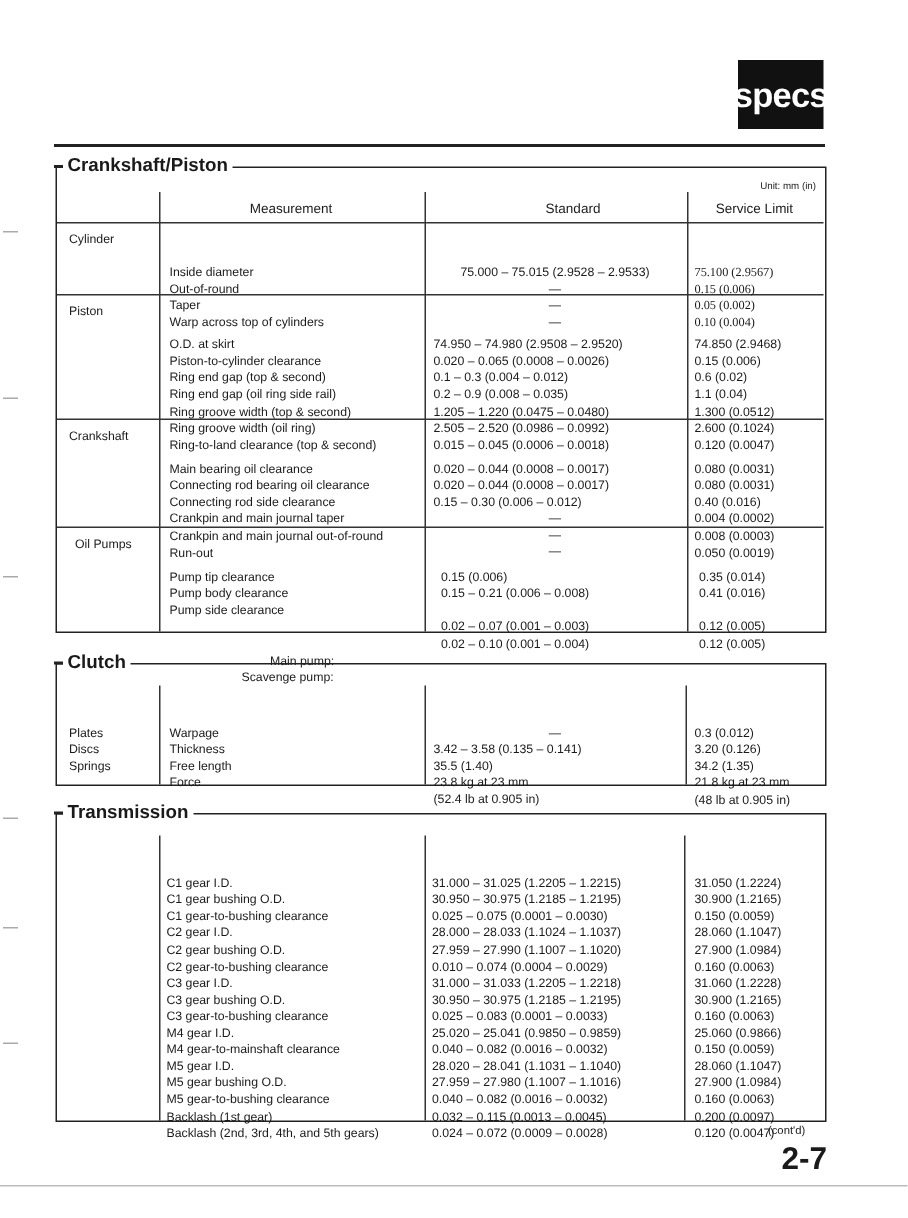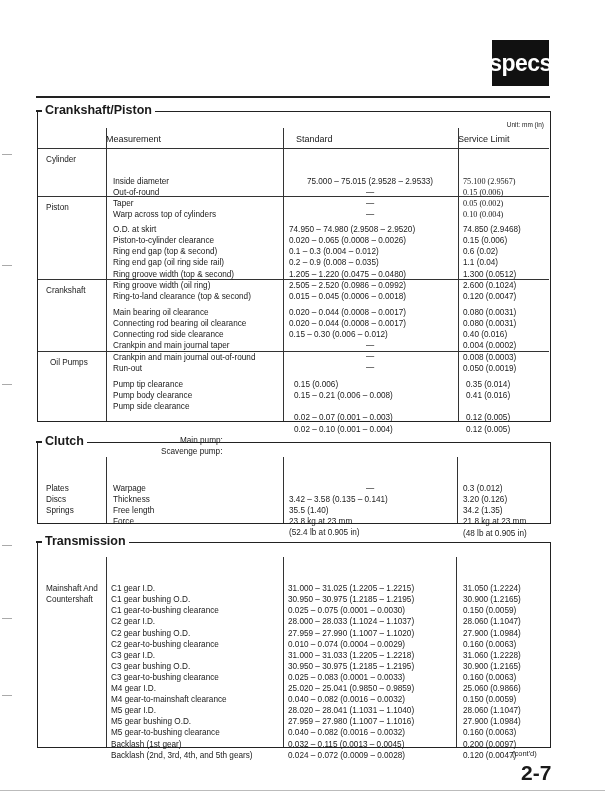--- a/index.html
+++ b/index.html
@@ -13,21 +13,21 @@
                  letter-spacing: -0.5px; font-family: "Liberation Sans", sans-serif; }
   .top-rule { position: absolute; left: 36px; top: 96px; width: 514px; height: 2px; background: #222; }
 
   .section { position: absolute; left: 37px; border: 1.5px solid #222; box-sizing: border-box; }
   .section-title { position: absolute; top: -10px; left: 4px; background: #fff; padding: 0 3px;
                    font-weight: bold; font-size: 12.5px; line-height: 16px; }
   .section-title::before { content: ""; position: absolute; left: -6px; top: 8px; width: 6px; height: 1.5px; background:#222; }
 
   .unit { position: absolute; right: 6px; top: 9px; font-size: 6.5px; }
 
-  .hdr { position: absolute; top: 22px; font-size: 9px; font-weight: normal; text-align: left; }
+  .hdr { position: absolute; top: 22px; font-size: 9px; font-weight: normal; text-align: center; }
   .vline { position: absolute; width: 1px; background: #333; }
   .hline { position: absolute; height: 1px; background: #333; }
 
   .cell { position: absolute; font-size: 8.2px; line-height: 11.1px; white-space: pre; }
   .cell div { height: 11.1px; }
   .center { text-align: center; }
 
   .contd { position: absolute; left: 512px; top: 749px; font-size: 7.5px; }
   .pagenum { position: absolute; left: 521px; top: 761px; font-size: 21px; font-weight: bold; }
   .bottom-rule { position: absolute; left: 0; top: 790px; width: 605px; height: 1px; background: #bbb; }
@@ -132,23 +132,20 @@
     <div class="cell" style="left:425px; top:18px;">
       <div>0.3 (0.012)</div><div>3.20 (0.126)</div><div>34.2 (1.35)</div><div>21.8 kg at 23 mm</div><div>(48 lb at 0.905 in)</div>
     </div>
   </div>
 
   <div class="section" style="top:542px; width:514px; height:206px;">
     <div class="section-title">Transmission</div>
     <div class="vline" style="left:68px; top:14px; height:190px;"></div>
     <div class="vline" style="left:245px; top:14px; height:190px;"></div>
     <div class="vline" style="left:418px; top:14px; height:190px;"></div>
-    <div class="cell" style="left:8px; top:18px;">
-      <div>Mainshaft And</div><div>Countershaft</div>
-    </div>
     <div class="cell" style="left:73px; top:18px;">
       <div>C1 gear I.D.</div><div>C1 gear bushing O.D.</div><div>C1 gear-to-bushing clearance</div><div>C2 gear I.D.</div><div>C2 gear bushing O.D.</div><div>C2 gear-to-bushing clearance</div><div>C3 gear I.D.</div><div>C3 gear bushing O.D.</div><div>C3 gear-to-bushing clearance</div><div>M4 gear I.D.</div><div>M4 gear-to-mainshaft clearance</div><div>M5 gear I.D.</div><div>M5 gear bushing O.D.</div><div>M5 gear-to-bushing clearance</div><div>Backlash (1st gear)</div><div>Backlash (2nd, 3rd, 4th, and 5th gears)</div>
     </div>
     <div class="cell" style="left:250px; top:18px;">
       <div>31.000 – 31.025 (1.2205 – 1.2215)</div><div>30.950 – 30.975 (1.2185 – 1.2195)</div><div>0.025 – 0.075 (0.0001 – 0.0030)</div><div>28.000 – 28.033 (1.1024 – 1.1037)</div><div>27.959 – 27.990 (1.1007 – 1.1020)</div><div>0.010 – 0.074 (0.0004 – 0.0029)</div><div>31.000 – 31.033 (1.2205 – 1.2218)</div><div>30.950 – 30.975 (1.2185 – 1.2195)</div><div>0.025 – 0.083 (0.0001 – 0.0033)</div><div>25.020 – 25.041 (0.9850 – 0.9859)</div><div>0.040 – 0.082 (0.0016 – 0.0032)</div><div>28.020 – 28.041 (1.1031 – 1.1040)</div><div>27.959 – 27.980 (1.1007 – 1.1016)</div><div>0.040 – 0.082 (0.0016 – 0.0032)</div><div>0.032 – 0.115 (0.0013 – 0.0045)</div><div>0.024 – 0.072 (0.0009 – 0.0028)</div>
     </div>
     <div class="cell" style="left:425px; top:18px;">
       <div>31.050 (1.2224)</div><div>30.900 (1.2165)</div><div>0.150 (0.0059)</div><div>28.060 (1.1047)</div><div>27.900 (1.0984)</div><div>0.160 (0.0063)</div><div>31.060 (1.2228)</div><div>30.900 (1.2165)</div><div>0.160 (0.0063)</div><div>25.060 (0.9866)</div><div>0.150 (0.0059)</div><div>28.060 (1.1047)</div><div>27.900 (1.0984)</div><div>0.160 (0.0063)</div><div>0.200 (0.0097)</div><div>0.120 (0.0047)</div>
     </div>
   </div>

